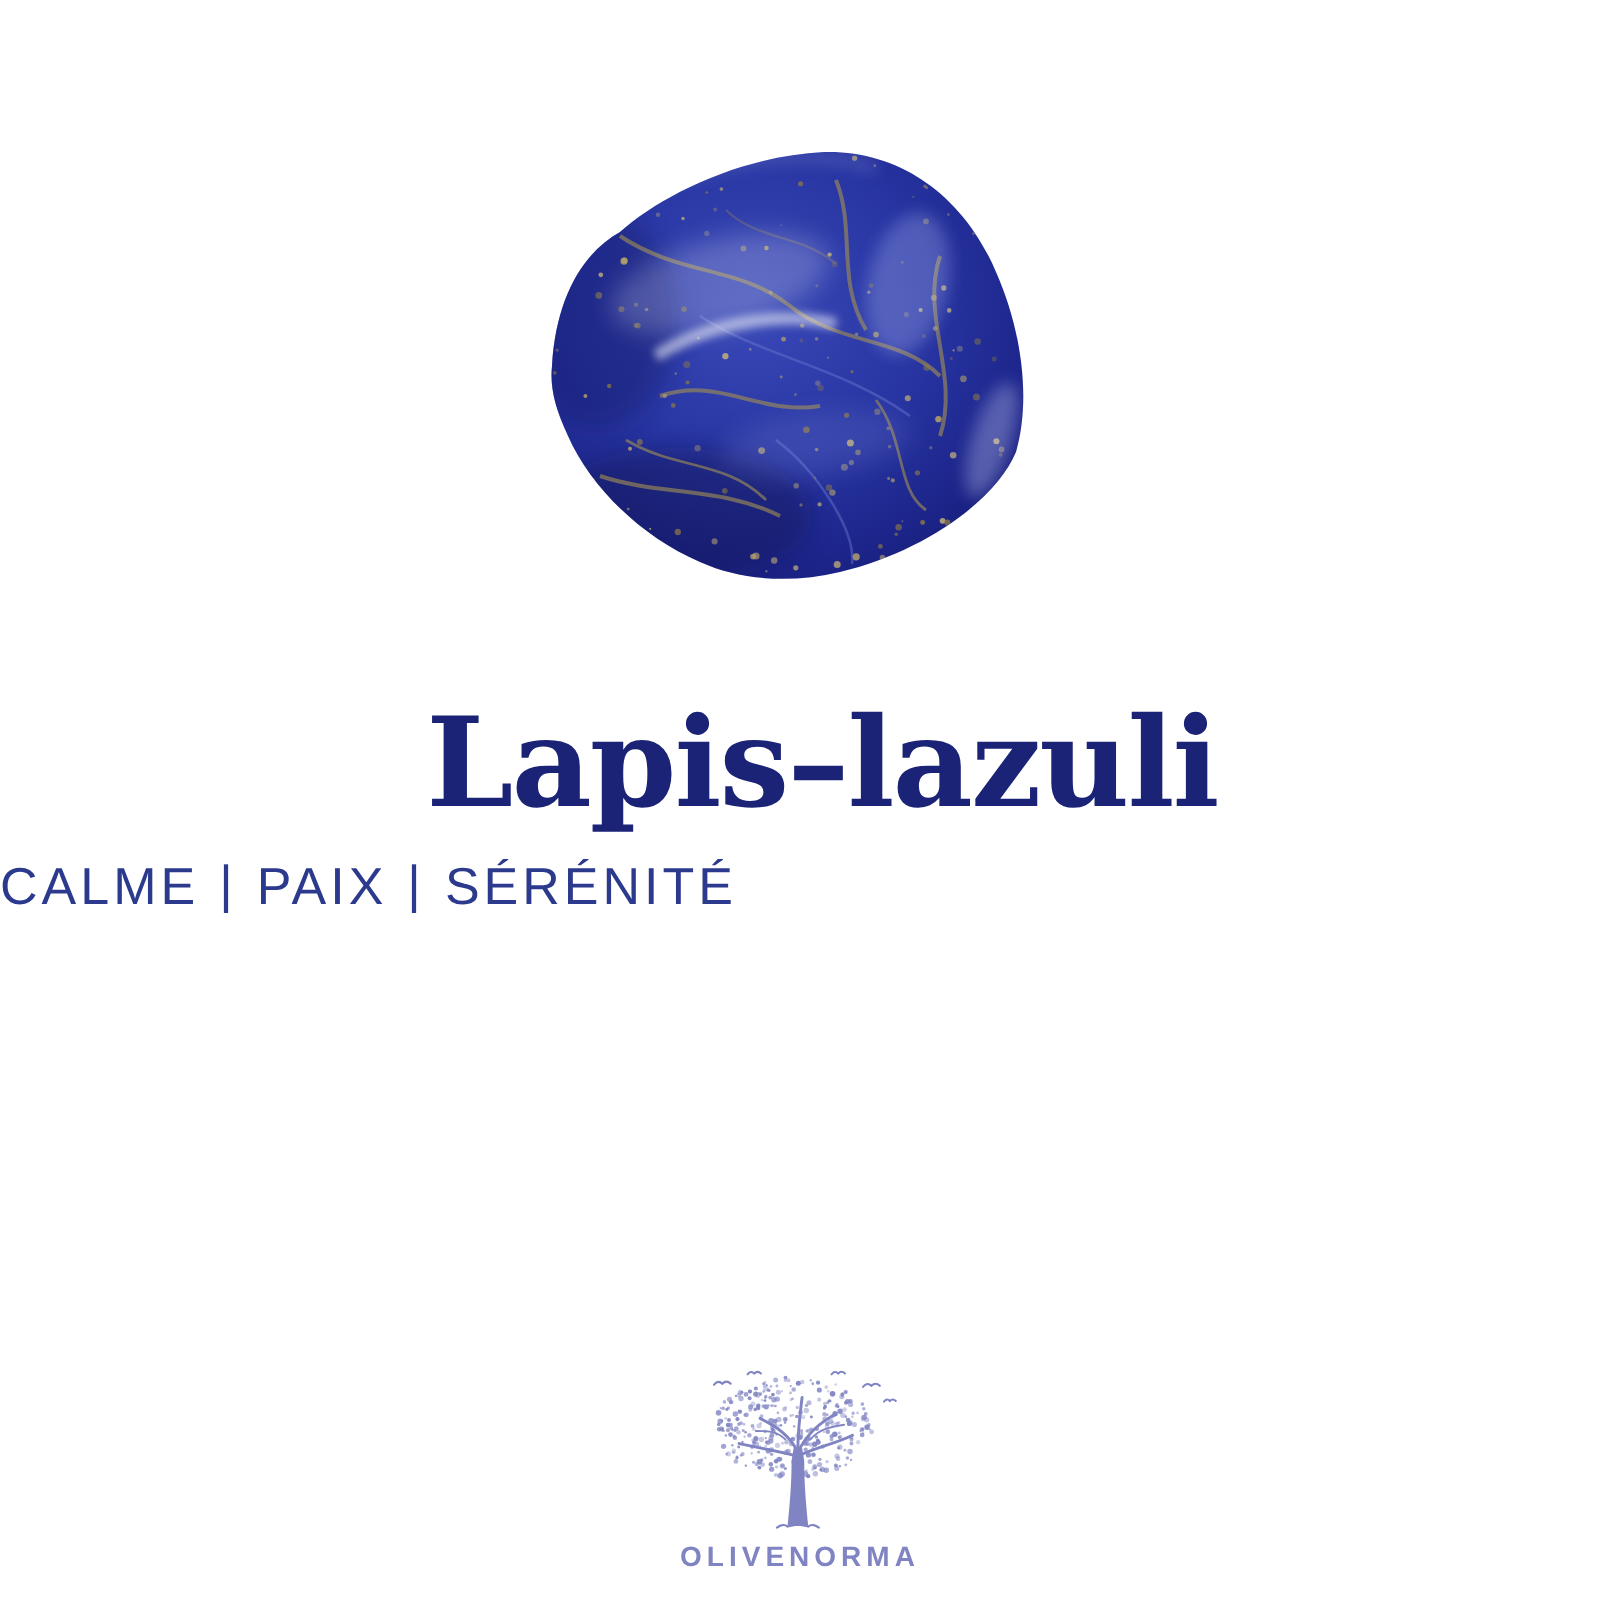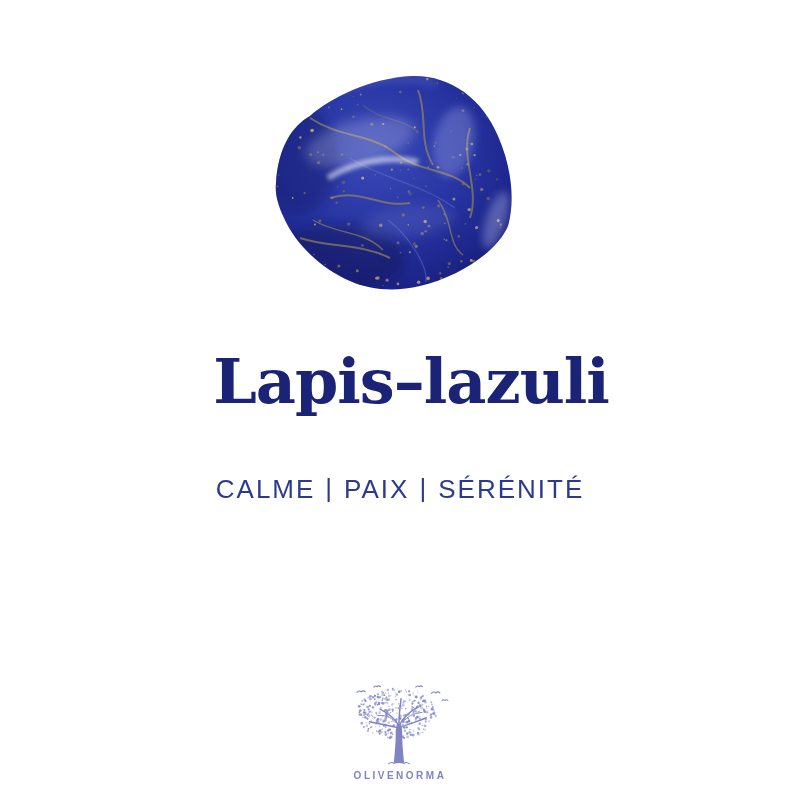--- a/index.html
+++ b/index.html
@@ -44,27 +44,26 @@
     font-size: 62px;
     line-height: 1.05;
     letter-spacing: -1px;
     color: var(--title-color);
   }
   .subtitle {
     position: absolute;
     top: 428px;
     left: 0;
     width: 800px;
-    text-align: center;
+    text-align: left;
     font-family: "Liberation Sans", sans-serif;
     font-size: 26px;
     font-weight: 400;
     letter-spacing: 2px;
     color: var(--subtitle-color);
-    margin-top: 46px;
   }
   .subtitle .pipe {
     display: inline-block;
     margin: 0 10px;
     font-weight: 300;
     transform: translateY(-1px);
   }
   .description {
     position: absolute;
     top: 476px;
@@ -88,21 +87,21 @@
   }
   .logo-tree {
     display: block;
     margin: 0 auto;
     width: 118px;
     height: 84px;
   }
   .brand-name {
     margin-top: 2px;
     font-family: "Liberation Sans", sans-serif;
-    font-size: 10px;
+    font-size: 14px;
     font-weight: 700;
     letter-spacing: 2.5px;
     color: var(--brand-color);
   }
 </style>
 </head>
 <body style="--title-color: #1b2377; --subtitle-color: #2c3a8e; --body-color: #1d1d27; --brand-color: #8084c2;">
 
 <div class="card">
 

